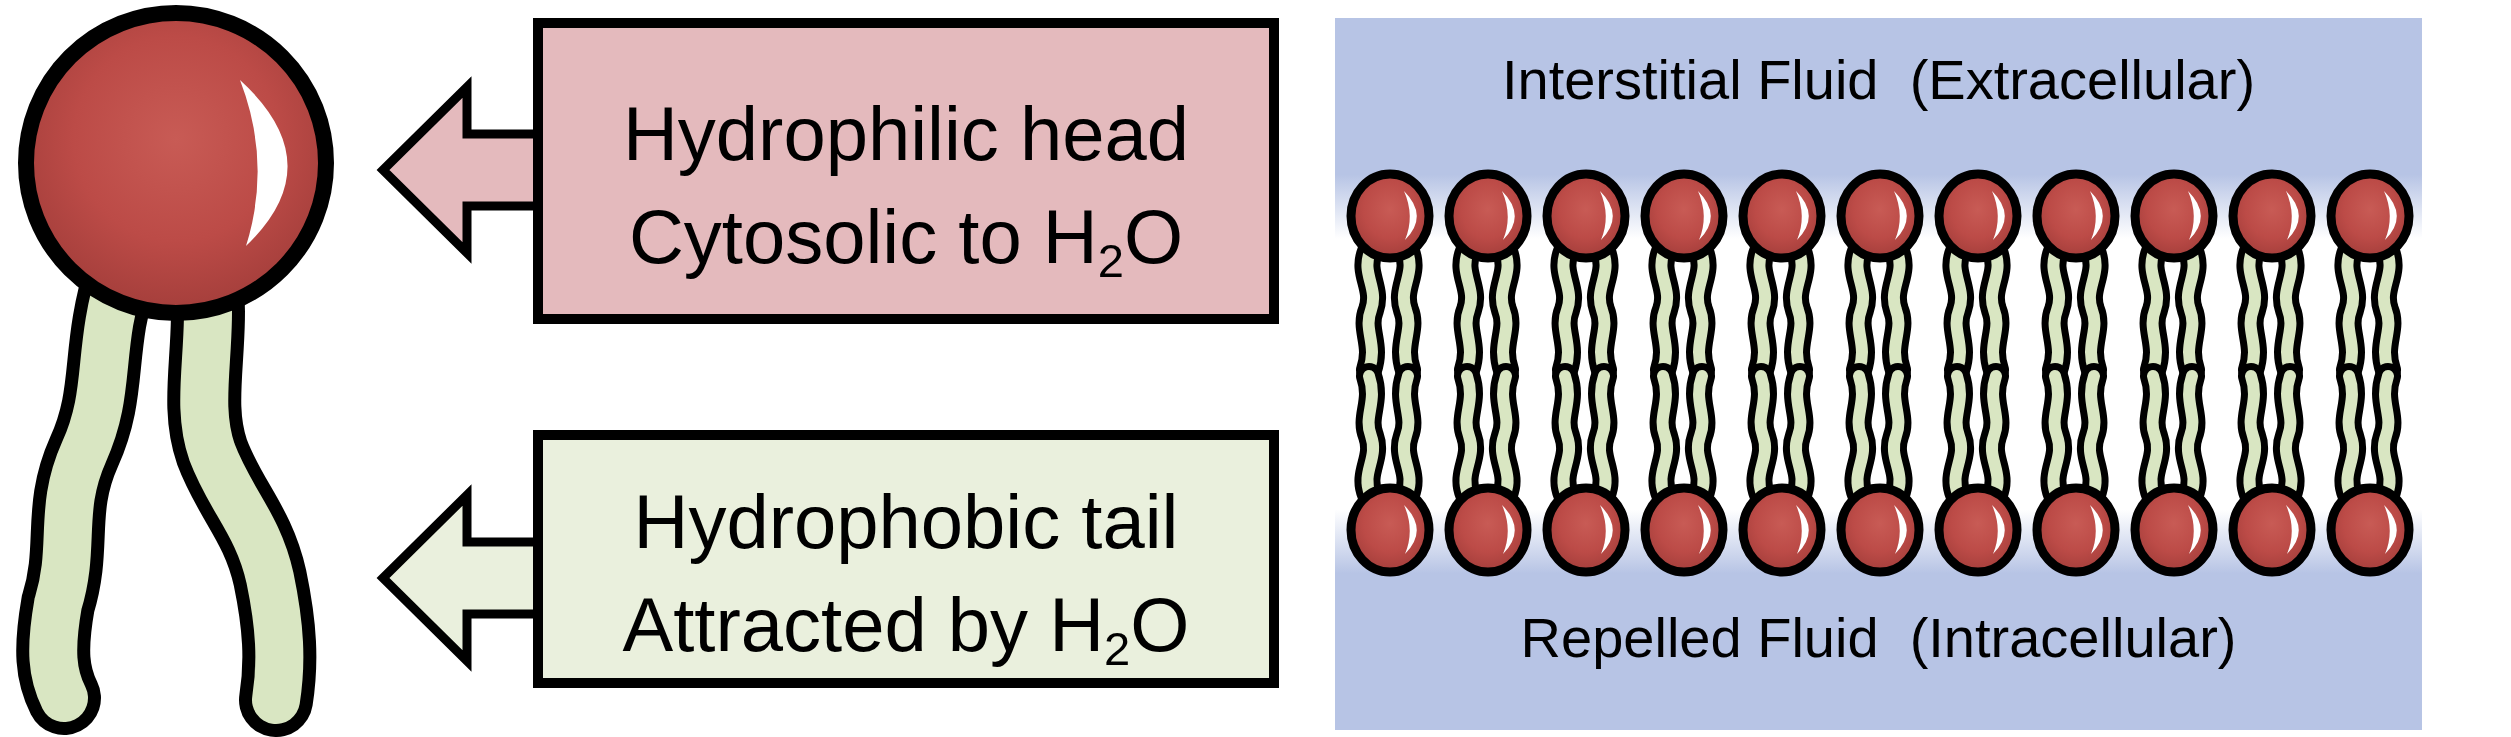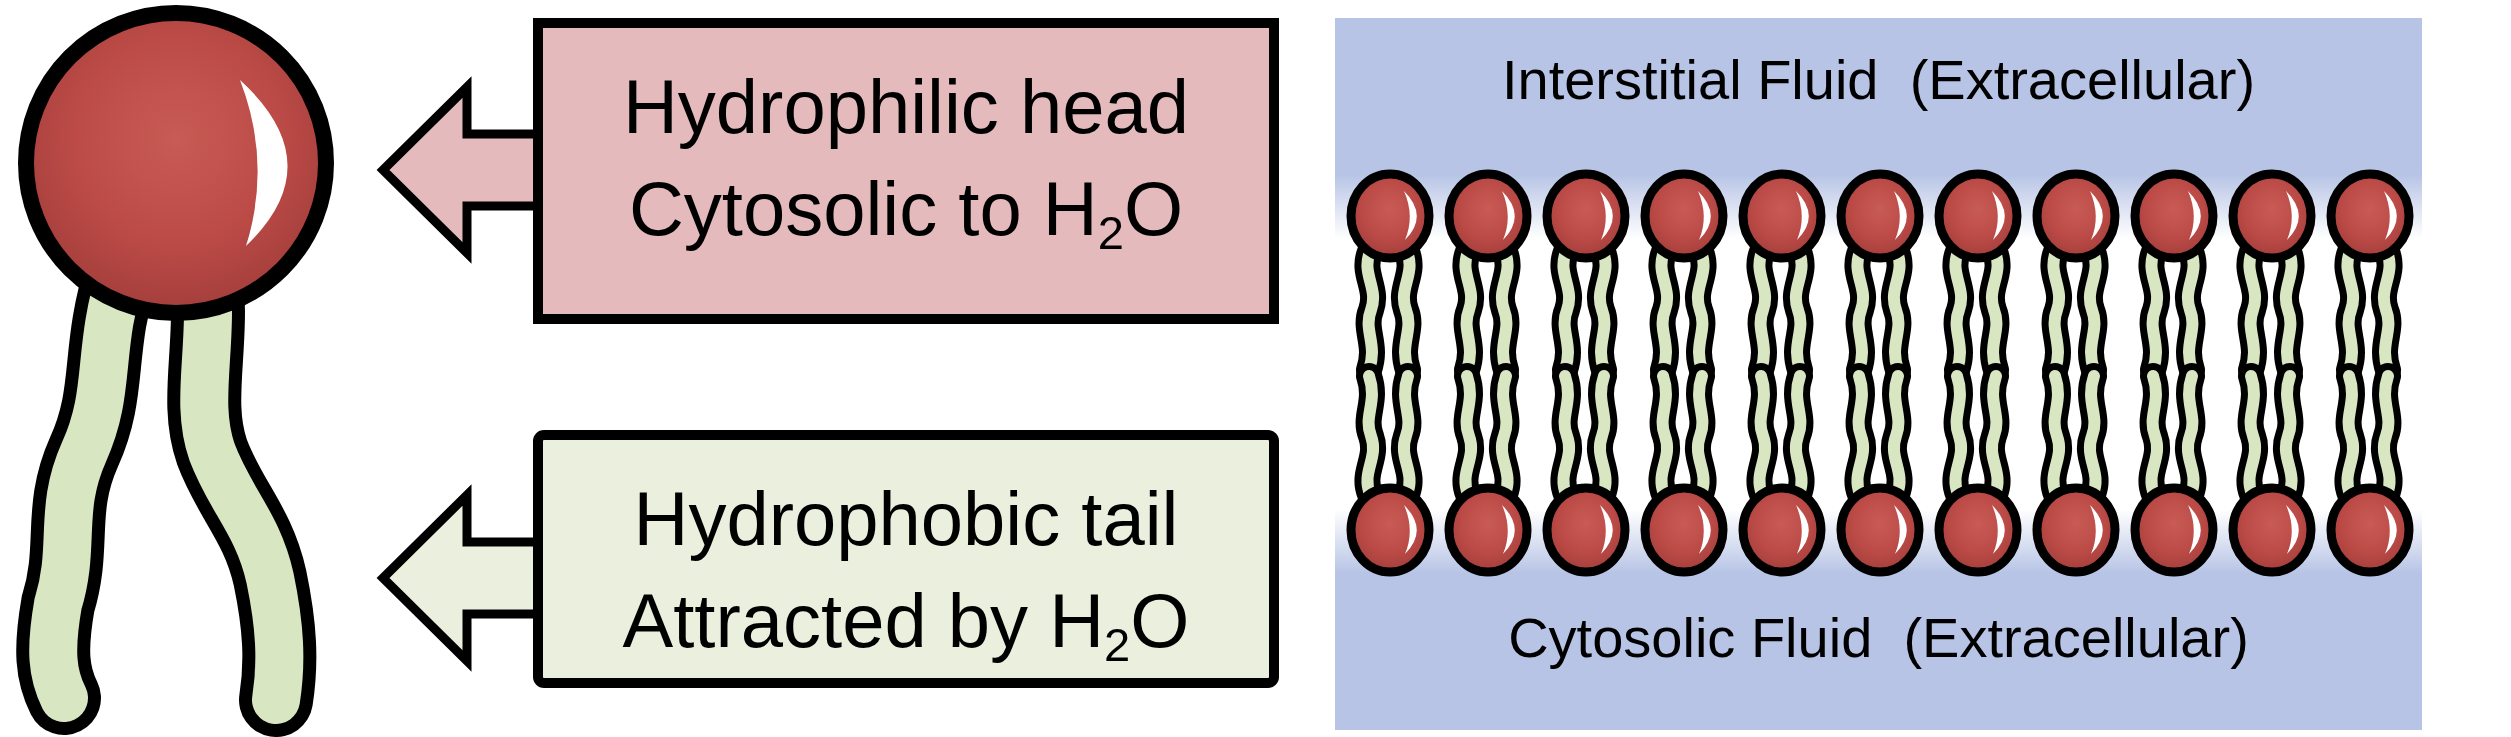--- a/index.html
+++ b/index.html
@@ -13,35 +13,35 @@
   .panel-label{
     position:absolute;left:0;width:100%;text-align:center;
     font-size:56px;color:#000;white-space:pre;line-height:1.15;
   }
   .panel-label.top{top:30px;}
   .panel-label.bottom{top:588px;}
   svg.overlay{position:absolute;left:0;top:0;width:2511px;height:737px;}
   .callout{
     position:absolute;left:533px;width:746px;box-sizing:border-box;
     border:10px solid #000;display:flex;flex-direction:column;
-    align-items:center;justify-content:flex-start;gap:20px;padding-top:38px;
+    align-items:center;justify-content:center;gap:20px;padding-top:38px;
   }
   .callout.head-box{top:18px;height:306px;}
-  .callout.tail-box{top:430px;height:258px;border-radius:11px;}
+  .callout.tail-box{top:430px;height:258px;}
   .line{font-size:76px;line-height:1.08;color:#000;white-space:pre;}
   .sub{font-size:0.62em;vertical-align:-0.30em;}
 </style>
 </head>
 <body>
 
 <div class="stage">
 
   <div class="panel" style="background: linear-gradient(rgb(183, 196, 229) 0px, rgb(183, 196, 229) 22%, rgb(255, 255, 255) 31%, rgb(255, 255, 255) 69%, rgb(183, 196, 229) 78%, rgb(183, 196, 229) 100%);">
     <div class="panel-label top">Interstitial Fluid  (Extracellular)</div>
-    <div class="panel-label bottom">Cytosolic Fluid  (Extracellular)</div>
+    <div class="panel-label bottom">Repelled Fluid  (Intracellular)</div>
   </div>
 
   <svg class="overlay" viewBox="0 0 2511 737">
     <defs>
       <radialGradient id="headGrad" cx="50%" cy="42%" r="62%">
         <stop offset="0%" stop-color="#c85b55"></stop>
         <stop offset="55%" stop-color="#bc4b47"></stop>
         <stop offset="100%" stop-color="#a03c39"></stop>
       </radialGradient>
     </defs>

